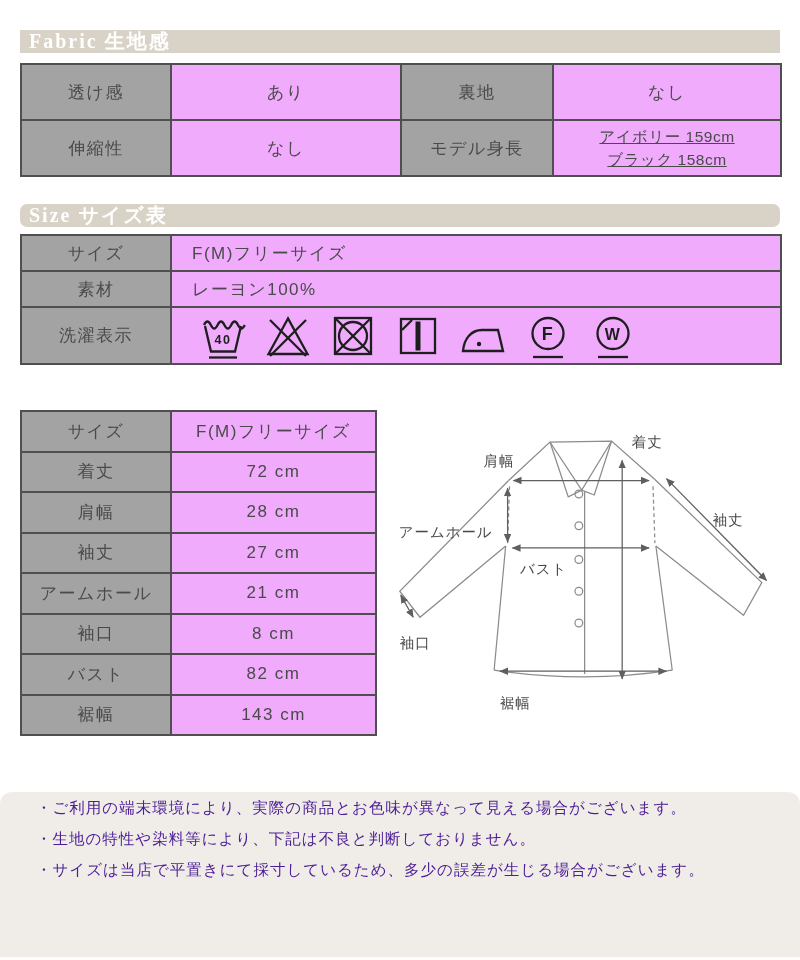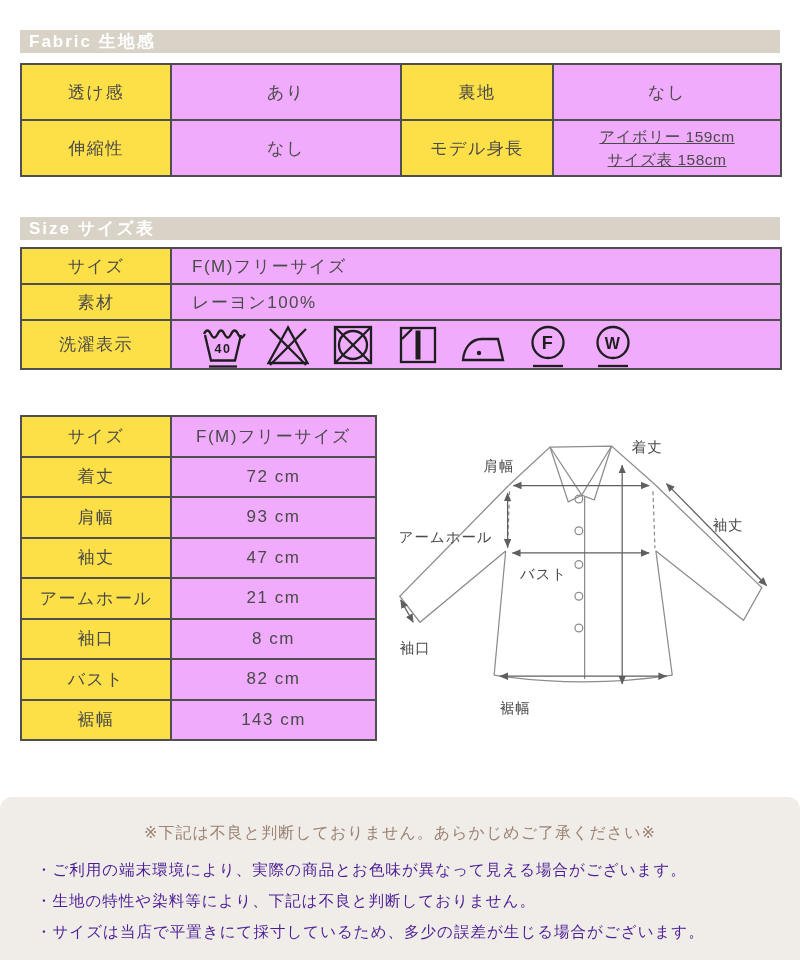--- a/index.html
+++ b/index.html
@@ -5,43 +5,43 @@
   * { box-sizing: border-box; }
   html,body { margin:0; padding:0; }
   body {
     width:800px; height:960px; overflow:hidden;
     background:#ffffff; color:#4a4a4a;
     font-family:"Liberation Sans","DejaVu Sans",sans-serif;
   }
   .section-bar {
     width:760px; height:23px; margin:0 20px;
     background:#d9d3c7; color:#ffffff;
-    font-size:17px; font-weight:600; letter-spacing:2px;
-    line-height:23px; padding-left:9px;
+    font-size:20px; font-weight:600; letter-spacing:2px;
+    line-height:23px; padding-left:9px;font-family:Liberation Serif, serif;
   }
   #fabric-bar { margin-top:30px; }
-  #size-bar   { margin-top:40px; }
+  #size-bar   { margin-top:27px;border-radius:7px; }
 
   table { border-collapse:collapse; table-layout:fixed; }
   td {
     border:2px solid #4f4f4f; text-align:center;
     font-size:17px; letter-spacing:1.5px; color:#4a4a4a;
     padding:0;
   }
-  td.lbl { background:#fde047; }
+  td.lbl { background:#a3a3a3; }
   td.val { background:#f0abfc; }
 
   .fabric-table { width:760px; margin:10px 20px 0; }
   .fabric-table td { height:56px; }
   .model-line { font-size:15.5px; line-height:23px; letter-spacing:0.5px;text-decoration:underline; }
 
   .size-table { width:760px; margin:7px 20px 0; }
   .size-table td { height:36px; }
   .size-table td.val { text-align:left; padding-left:20px; }
-  .care-row td { height:49px; }
+  .care-row td { height:57px; }
   .care-cell { text-align:left; }
   .care-icons { display:flex; align-items:center; gap:19px; padding-left:8px; }
   .care-icon svg { width:46px; height:46px; display:block; }
 
   .meas-wrap { display:flex; margin:45px 20px 0; }
   .meas-table { width:355px; }
   .meas-table td { height:39px; }
 
   .diagram-box { margin-left:16px; margin-top:2px; }
 
@@ -78,21 +78,21 @@
     <td class="val">あり</td>
     <td class="lbl">裏地</td>
     <td class="val">なし</td>
   </tr>
   <tr>
     <td class="lbl">伸縮性</td>
     <td class="val">なし</td>
     <td class="lbl">モデル身長</td>
     <td class="val">
       <div class="model-line">アイボリー 159cm</div>
-      <div class="model-line">サイズ表 158cm</div>
+      <div class="model-line">ブラック 158cm</div>
     </td>
   </tr>
 </tbody>
   </table>
 
 <div class="section-bar" id="size-bar">Size サイズ表</div>
 
 <table class="size-table">
   <colgroup>
       <col style="width:150px">
@@ -177,25 +177,25 @@
         <tr>
       <td class="lbl">サイズ</td>
       <td class="val">F(M)フリーサイズ</td>
     </tr>
     <tr>
       <td class="lbl">着丈</td>
       <td class="val">72 cm</td>
     </tr>
     <tr>
       <td class="lbl">肩幅</td>
-      <td class="val">93 cm</td>
+      <td class="val">28 cm</td>
     </tr>
     <tr>
       <td class="lbl">袖丈</td>
-      <td class="val">47 cm</td>
+      <td class="val">27 cm</td>
     </tr>
     <tr>
       <td class="lbl">アームホール</td>
       <td class="val">21 cm</td>
     </tr>
     <tr>
       <td class="lbl">袖口</td>
       <td class="val">8 cm</td>
     </tr>
     <tr>
@@ -257,19 +257,18 @@
         <text class="dg-label" x="332" y="116">袖丈</text>
         <text class="dg-label" x="132" y="167">バスト</text>
         <text class="dg-label" x="7" y="244">袖口</text>
         <text class="dg-label" x="111" y="306">裾幅</text>
       </g>
     </svg>
   </div>
 </div>
 
 <div class="notes-box">
-  <div class="notes-heading">※下記は不良と判断しておりません。あらかじめご了承ください※</div>
   <div class="notes-list">
     <div class="note-item">・ご利用の端末環境により、実際の商品とお色味が異なって見える場合がございます。</div>
     <div class="note-item">・生地の特性や染料等により、下記は不良と判断しておりません。</div>
     <div class="note-item">・サイズは当店で平置きにて採寸しているため、多少の誤差が生じる場合がございます。</div>
   </div>
 </div>
 
 </body></html>

